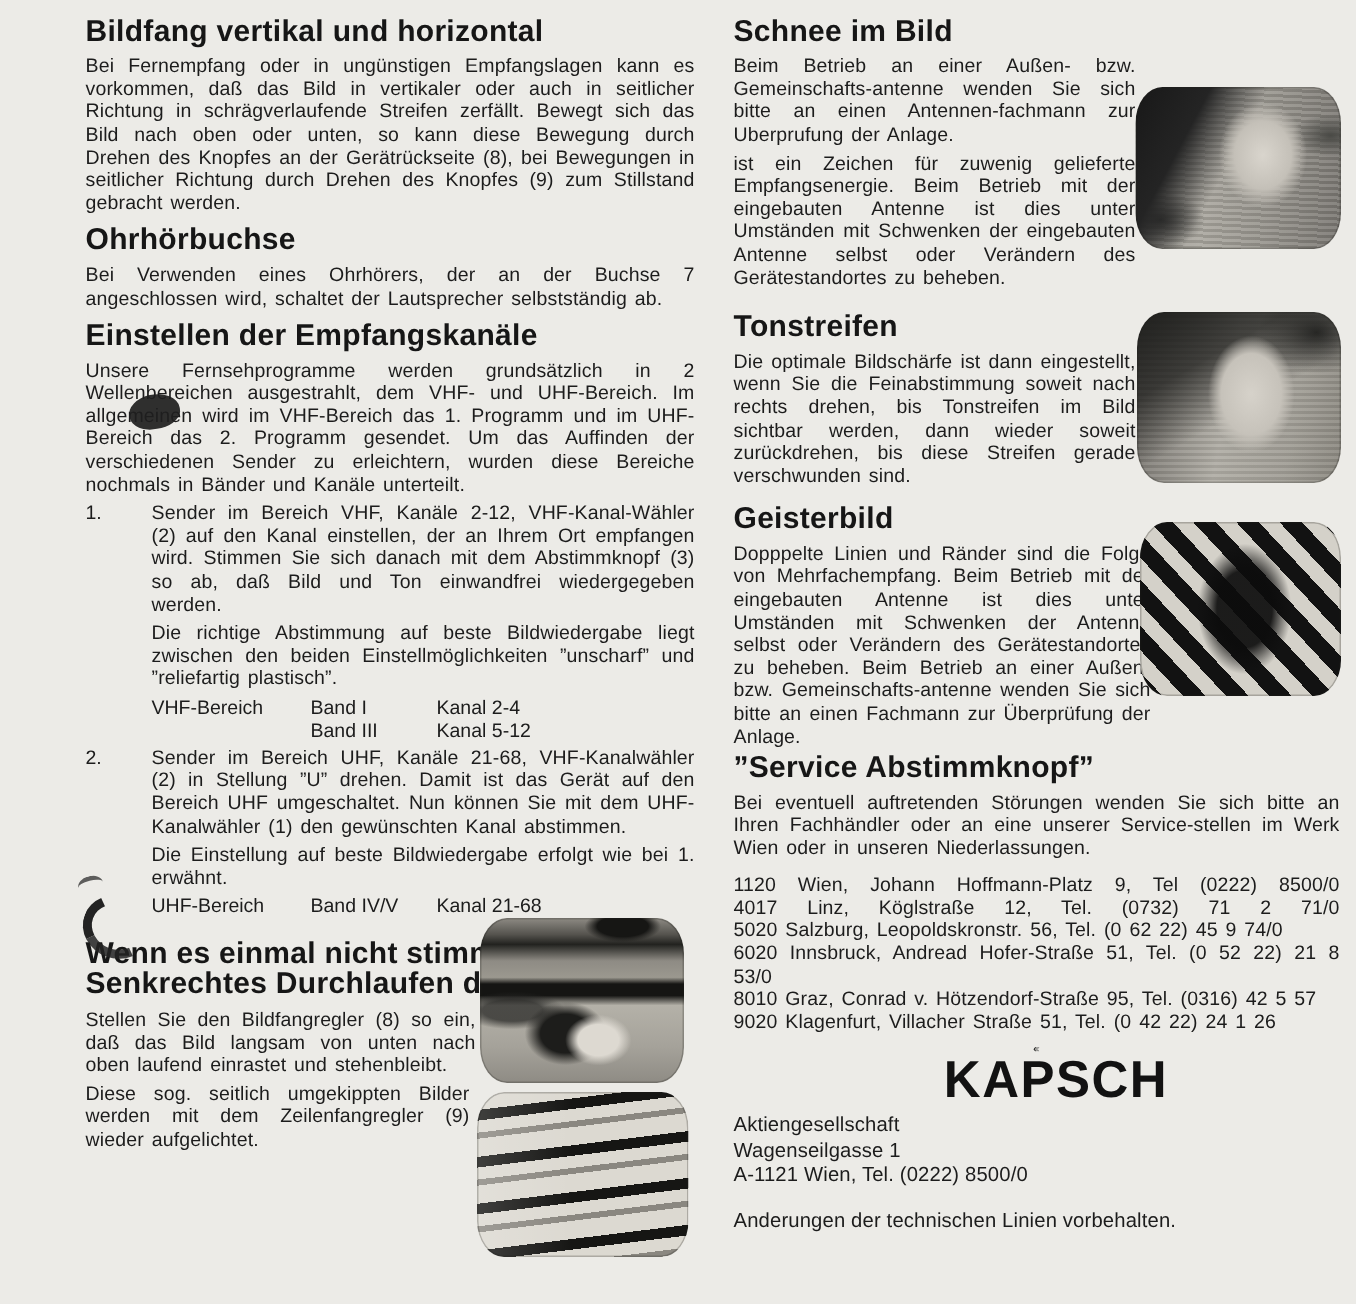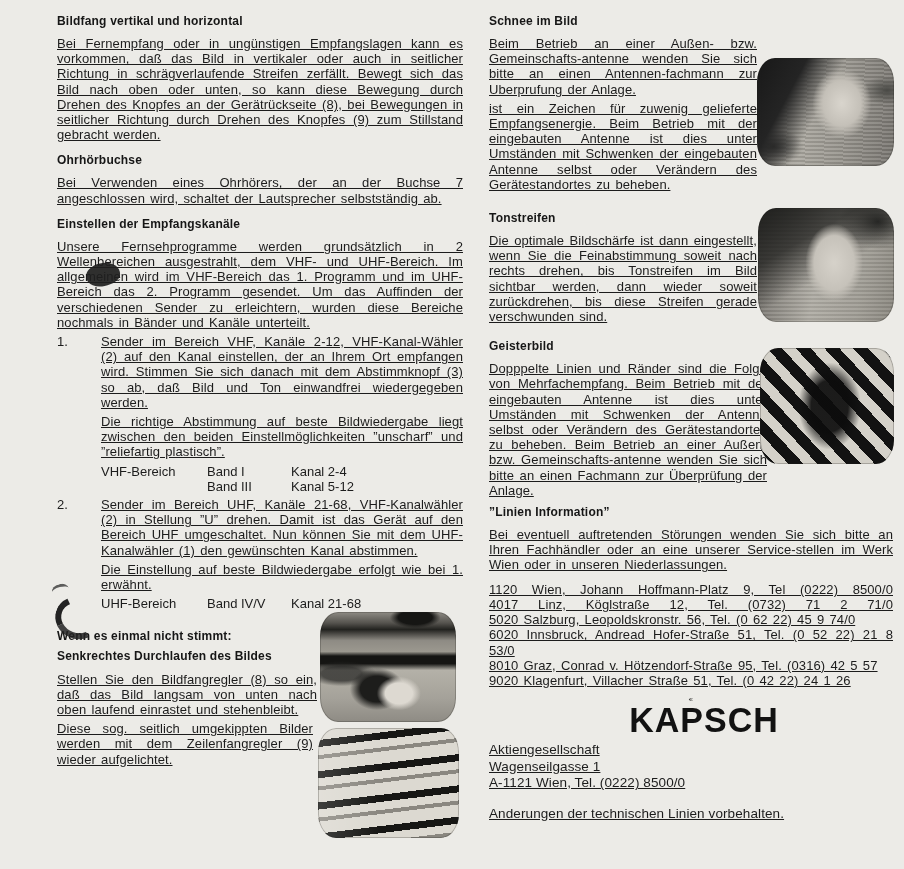--- a/index.html
+++ b/index.html
@@ -9,34 +9,34 @@
     font-family:"Liberation Sans", sans-serif;
     color:#1c1c1c;
     position:relative;
   }
   .page{position:absolute;inset:0;}
   .col{position:absolute;top:12px;}
   #col-left{left:57px;width:406px;}
   #col-right{left:489px;width:404px;}
 
   h2{
-    font-size:12px;line-height:19px;font-weight:bold;
+    font-size:20px;line-height:19px;font-weight:bold;
     margin:0 0 5px 0;letter-spacing:.2px;color:#161616;
   }
   h2.sp{margin-top:9px;}
   h2.mt-wenn{margin-top:15px;margin-bottom:0;}
   h2.tight{margin:1px 0 6px 0;}
   h2.mt-schraeg{margin-top:32px;}
   h2.mt-tone{margin-top:17px;}
   h2.mt-ghost{margin-top:13px;}
   h2.mt-service{margin-top:5px;}
 
   p{
     font-size:13px;line-height:15.2px;margin:0 0 4px 0;
-    text-align:justify;word-spacing:1.5px;letter-spacing:.1px;text-decoration:underline;
+    text-align:justify;word-spacing:1.5px;letter-spacing:.1px;
   }
   p.nm{margin-bottom:0;}
   .narrow-r{width:268px;}
   .narrow-r3{width:278px;}
   .narrow-s4{width:260px;}
   .narrow-s5{width:256px;}
 
   .list-item{display:flex;margin-top:2px;}
   .num{flex:none;width:44px;font-size:13px;line-height:15.2px;}
   .item-body{flex:1;min-width:0;}
@@ -176,21 +176,21 @@
     <h2>Schnee im Bild</h2>
     <p class="narrow-r">Beim Betrieb an einer Außen- bzw. Gemeinschafts-antenne wenden Sie sich bitte an einen Antennen-fachmann zur Uberprufung der Anlage.</p>
     <p class="narrow-r nm">ist ein Zeichen für zuwenig gelieferte Empfangsenergie. Beim Betrieb mit der eingebauten Antenne ist dies unter Umständen mit Schwenken der eingebauten Antenne selbst oder Verändern des Gerätestandortes zu beheben.</p>
 
     <h2 class="mt-tone">Tonstreifen</h2>
     <p class="narrow-r">Die optimale Bildschärfe ist dann eingestellt, wenn Sie die Feinabstimmung soweit nach rechts drehen, bis Tonstreifen im Bild sichtbar werden, dann wieder soweit zurückdrehen, bis diese Streifen gerade verschwunden sind.</p>
 
     <h2 class="mt-ghost">Geisterbild</h2>
     <p class="narrow-r3">Dopppelte Linien und Ränder sind die Folge von Mehrfachempfang. Beim Betrieb mit der eingebauten Antenne ist dies unter Umständen mit Schwenken der Antenne selbst oder Verändern des Gerätestandortes zu beheben. Beim Betrieb an einer Außen-bzw. Gemeinschafts-antenne wenden Sie sich bitte an einen Fachmann zur Überprüfung der Anlage.</p>
 
-    <h2 class="mt-service">”Linien Information”</h2>
+    <h2 class="mt-service">”Service Abstimmknopf”</h2>
     <p>Bei eventuell auftretenden Störungen wenden Sie sich bitte an Ihren Fachhändler oder an eine unserer Service-stellen im Werk Wien oder in unseren Niederlassungen.</p>
 
     <div class="addresses">
       <p class="addr force">1120 Wien, Johann Hoffmann-Platz 9, Tel (0222) 8500/0</p>
       <p class="addr force">4017 Linz, Köglstraße 12, Tel. (0732) 71 2 71/0</p>
       <p class="addr">5020 Salzburg, Leopoldskronstr. 56, Tel. (0 62 22) 45 9 74/0</p>
       <p class="addr">6020 Innsbruck, Andread Hofer-Straße 51, Tel. (0 52 22) 21 8 53/0</p>
       <p class="addr">8010 Graz, Conrad v. Hötzendorf-Straße 95, Tel. (0316) 42 5 57</p>
       <p class="addr">9020 Klagenfurt, Villacher Straße 51, Tel. (0 42 22) 24 1 26</p>
     </div>

